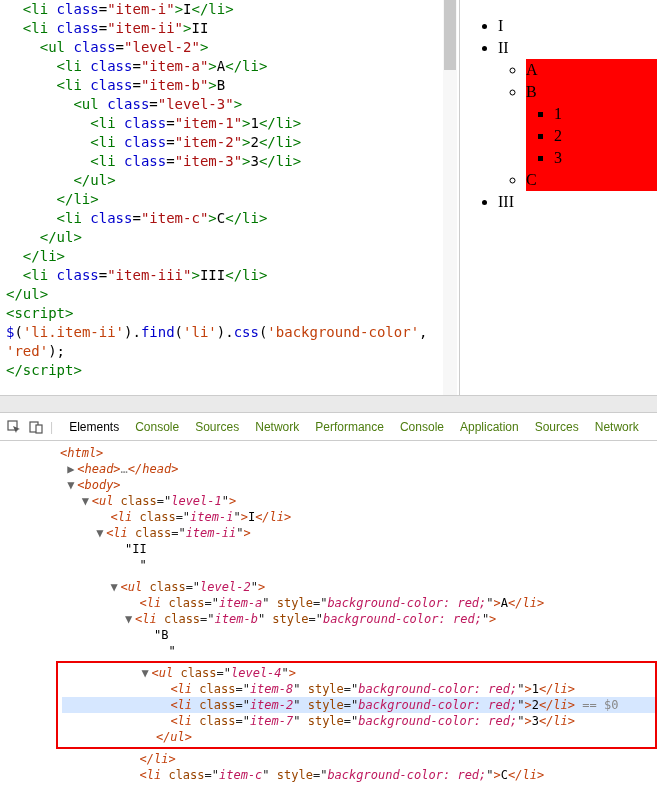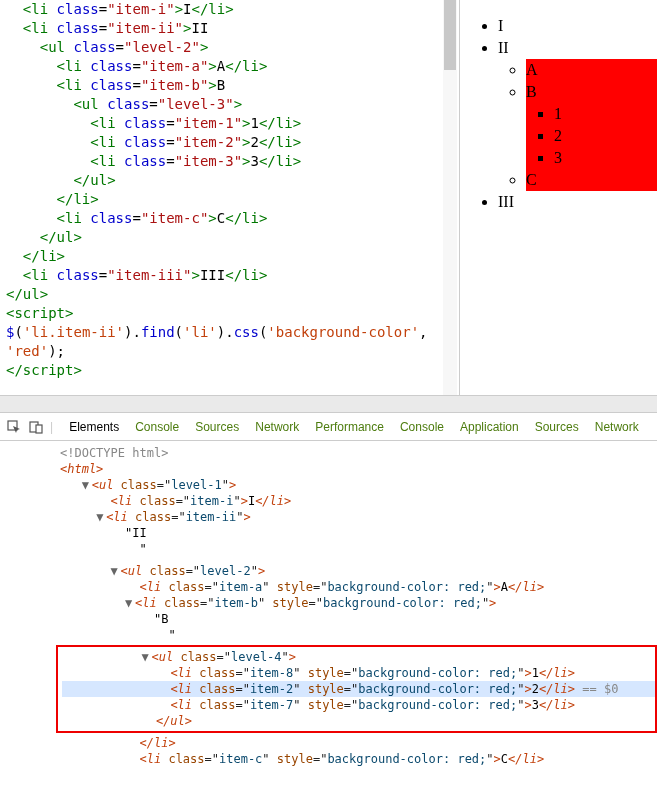--- a/index.html
+++ b/index.html
@@ -99,21 +99,21 @@
   font-family: Consolas, Monaco, monospace;
   font-size: 12px;
   line-height: 16px;
   padding: 4px 0 10px 60px;
   color: #222;
   position: relative;
 }
 .elements-tree .line { white-space: pre; }
 .etag { color: #c2410c; font-style: italic; }
 .eattr-n { color: #994500; }
-.eattr-v { color: #0c4a6e; }
+.eattr-v { color: #be185d; font-style: italic; }
 .ecomment { color: #888; }
 .arrow { color: #666; display:inline-block; width:10px; }
 .highlight-box {
   border: 2px solid #e00;
   position: relative;
   margin: 2px 0 2px -4px;
   padding: 2px 0 2px 4px;
 }
 .sel-line { background: #d6e7ff; }
 .etxt { color: #000; }
@@ -193,22 +193,23 @@
       <span class="dev-tab">Network</span>
       <span class="dev-tab">Performance</span>
       <span class="dev-tab">Console</span>
       <span class="dev-tab">Application</span>
       <span class="dev-tab">Sources</span>
       <span class="dev-tab">Network</span>
     </div>
   </div>
 
   <div class="elements-tree">
-    <div class="line"><span class="ecomment">&lt;!DOCTYPE html&gt;</span></div>
     <div class="line"><span class="etag">&lt;html&gt;</span></div>
+    <div class="line"> <span class="arrow">▶</span><span class="etag">&lt;head&gt;</span><span class="ecomment">…</span><span class="etag">&lt;/head&gt;</span></div>
+    <div class="line"> <span class="arrow">▼</span><span class="etag">&lt;body&gt;</span></div>
     <div class="line">   <span class="arrow">▼</span><span class="etag">&lt;ul</span> <span class="eattr-n">class</span>="<span class="eattr-v">level-1</span>"<span class="etag">&gt;</span></div>
     <div class="line">       <span class="etag">&lt;li</span> <span class="eattr-n">class</span>="<span class="eattr-v">item-i</span>"<span class="etag">&gt;</span><span class="etxt">I</span><span class="etag">&lt;/li&gt;</span></div>
     <div class="line">     <span class="arrow">▼</span><span class="etag">&lt;li</span> <span class="eattr-n">class</span>="<span class="eattr-v">item-ii</span>"<span class="etag">&gt;</span></div>
     <div class="line">         <span class="etxt">"II</span></div>
     <div class="line">           <span class="etxt">"</span></div>
     <div class="line" style="height:6px;"></div>
     <div class="line">       <span class="arrow">▼</span><span class="etag">&lt;ul</span> <span class="eattr-n">class</span>="<span class="eattr-v">level-2</span>"<span class="etag">&gt;</span></div>
     <div class="line">           <span class="etag">&lt;li</span> <span class="eattr-n">class</span>="<span class="eattr-v">item-a</span>" <span class="eattr-n">style</span>="<span class="eattr-v">background-color: red;</span>"<span class="etag">&gt;</span><span class="etxt">A</span><span class="etag">&lt;/li&gt;</span></div>
     <div class="line">         <span class="arrow">▼</span><span class="etag">&lt;li</span> <span class="eattr-n">class</span>="<span class="eattr-v">item-b</span>" <span class="eattr-n">style</span>="<span class="eattr-v">background-color: red;</span>"<span class="etag">&gt;</span></div>
     <div class="line">             <span class="etxt">"B</span></div>

